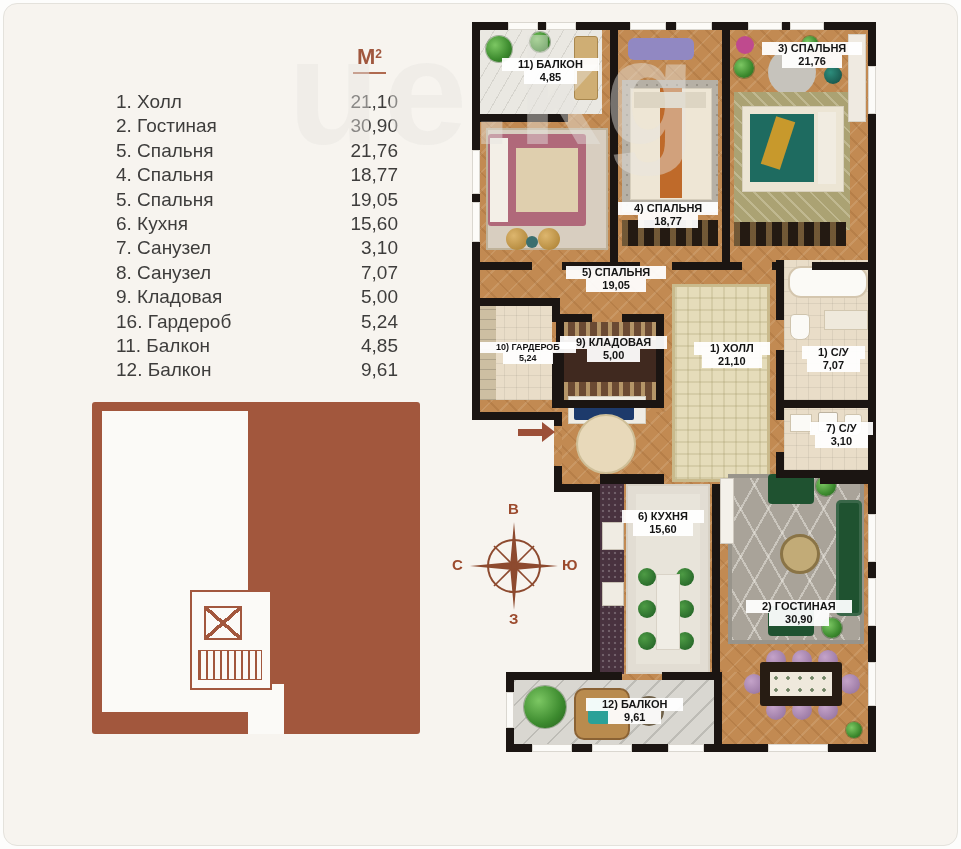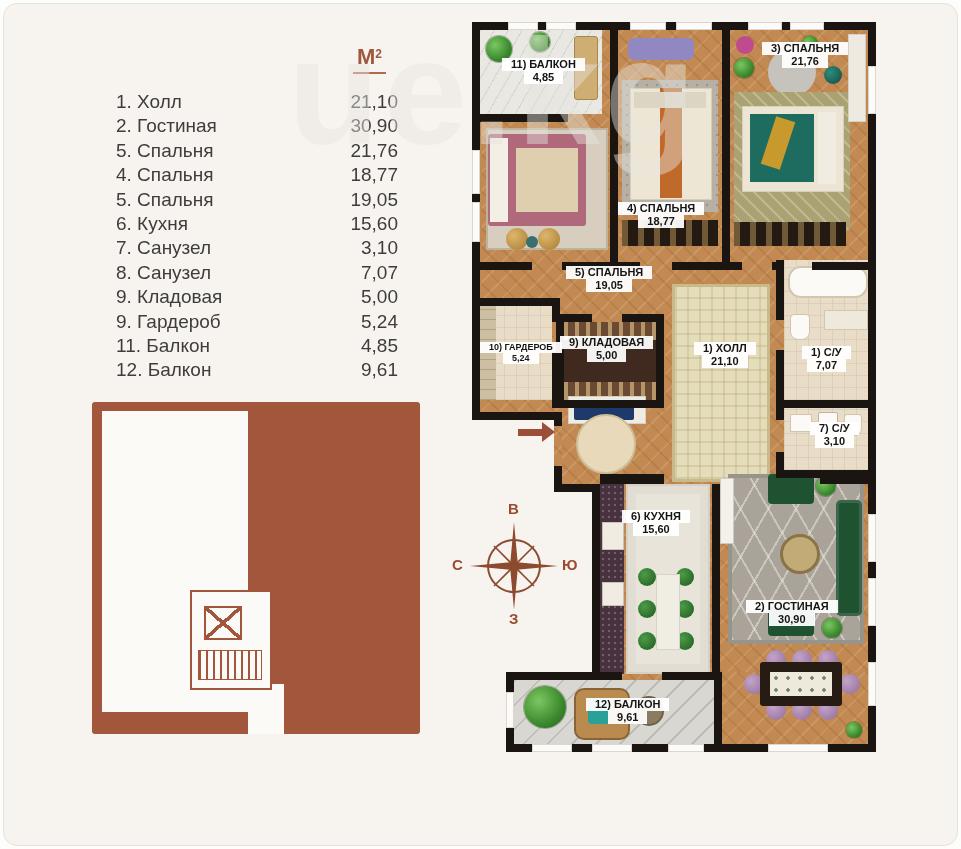--- a/index.html
+++ b/index.html
@@ -41,21 +41,21 @@
   .stone{position:absolute;background-color:#d9d7d1;
     background-image:repeating-linear-gradient(135deg,rgba(118,118,112,.28) 0 2px,transparent 2px 17px);}
   .tile{position:absolute;background-color:#e9ddc8;
     background-image:repeating-linear-gradient(0deg,rgba(0,0,0,.06) 0 1px,transparent 1px 12px),
     repeating-linear-gradient(90deg,rgba(0,0,0,.06) 0 1px,transparent 1px 12px);}
   .f{position:absolute;z-index:3;}
   .plant{position:absolute;border-radius:50%;z-index:4;
     background:radial-gradient(circle at 35% 35%,#7cc763,#3c8a2e 60%,#265d1d);
     box-shadow:0 0 0 1px rgba(30,70,20,.35);}
   .rlabel{position:absolute;z-index:60;text-align:center;font-weight:700;font-size:11px;line-height:1.2;color:#141414;white-space:nowrap;}
-  .rlabel .ln{background:rgba(255,255,255,.94);padding:0 9px;display:table;margin:0 auto;}
+  .rlabel .ln{background:rgba(255,255,255,.94);padding:0 16px;display:table;margin:0 auto;}
   .rlabel.small{font-size:9px;}
   .arrow-bar{position:absolute;background:#9c4f38;z-index:20;}
   .arrow-tip{position:absolute;width:0;height:0;border-top:10px solid transparent;
     border-bottom:10px solid transparent;border-left:13px solid #9c4f38;z-index:20;}
 </style>
 </head>
 <body>
 
 <div class="card">
 
@@ -92,21 +92,21 @@
       </div>
     <div class="lrow">
         <span>8. Санузел</span>
         <span>7,07</span>
       </div>
     <div class="lrow">
         <span>9. Кладовая</span>
         <span>5,00</span>
       </div>
     <div class="lrow">
-        <span>9. Гардероб</span>
+        <span>16. Гардероб</span>
         <span>5,24</span>
       </div>
     <div class="lrow">
         <span>11. Балкон</span>
         <span>4,85</span>
       </div>
     <div class="lrow">
         <span>12. Балкон</span>
         <span>9,61</span>
       </div>

